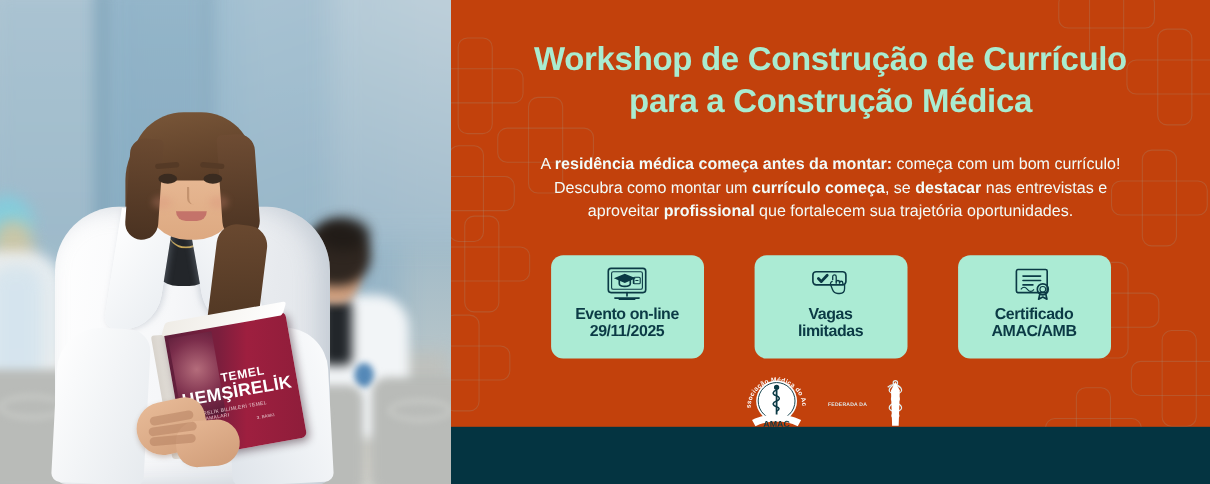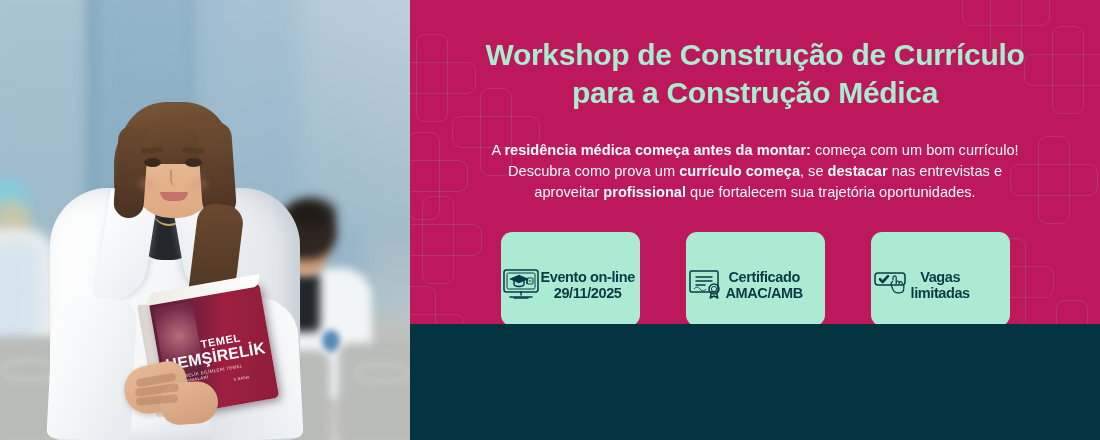--- a/index.html
+++ b/index.html
@@ -205,22 +205,22 @@
     transform: rotate(-3deg);}
   .btn-dot { position:absolute; width:6px; height:6px; border-radius:50%;
     background:#e3e7ec; box-shadow:0 0 0 1px rgba(160,172,186,.5);}
   .bd1 { left:124px; top:250px; } .bd2 { left:124px; top:286px; }
   .bd3 { left:126px; top:322px; }
 
   
   .content {
     position: relative;
     flex: 1 1 auto;
-    height: 324px;
-    background: #be185d;
+    height: 388px;
+    background: #c2410c;
     overflow: hidden;
   }
   .crosses { position:absolute; inset:0; pointer-events:none; }
   .cross {
     position: absolute;
     width: 86px; height: 86px;
     opacity: .55;
   }
   .cross::before, .cross::after {
     content:""; position:absolute; border:1px solid rgba(146,196,196,.30);
@@ -250,22 +250,22 @@
   .subhead b { font-weight: 700; }
 
   .cards {
     position: absolute; top: 232px; left: 0; right: 0;
     display: flex; justify-content: center; gap: 46px;
   }
   .card {
     width: 139px; height: 94px;
     background: #abebd4;
     border-radius: 11px;
-    display: flex; flex-direction: row;
-    align-items: center; justify-content: flex-start;
+    display: flex; flex-direction: column;
+    justify-content: flex-start;
     padding-top: 9px;
     color: #0c3b44;
   }
   .card-icon { height: 34px; display:flex; align-items:center; justify-content:center; }
   .card-label {
     margin-top: 4px;
     font-size: 14.5px; font-weight: 700; line-height: 1.04;
     text-align: center; letter-spacing: -0.4px;
     color: #0b3a45;
   }
@@ -399,21 +399,21 @@
       <div class="cross" style="left:540px; top:352px;"></div>
     </div>
 
     <div class="headline">
       <div>Workshop de Construção de Currículo</div>
       <div>para a Construção Médica</div>
     </div>
 
     <div class="subhead">
       <span>A </span><b>residência médica começa antes da montar:</b><span> começa com um bom currículo!</span><br>
-      <span>Descubra como prova um </span><b>currículo começa</b><span>, se </span><b>destacar</b><span> nas entrevistas e</span><br>
+      <span>Descubra como montar um </span><b>currículo começa</b><span>, se </span><b>destacar</b><span> nas entrevistas e</span><br>
       <span>aproveitar </span><b>profissional</b><span> que fortalecem sua trajetória oportunidades.</span>
     </div>
 
     <div class="cards">
 
       <div class="card">
         <div class="card-icon">
           <svg width="40" height="32" viewBox="0 0 40 32" fill="none" stroke="#0b3a45" stroke-width="1.5">
             <rect x="3" y="2" width="34" height="22" rx="2.5"></rect>
             <rect x="6" y="5" width="28" height="16" rx="1.5" stroke-width="1"></rect>
@@ -428,48 +428,48 @@
         </div>
         <div class="card-label">
           <span>Evento on-line</span>
           <span>29/11/2025</span>
         </div>
       </div>
 
       <div class="card">
         <div class="card-icon">
           <svg width="40" height="32" viewBox="0 0 40 32" fill="none" stroke="#0b3a45" stroke-width="1.5">
+            <rect x="4" y="5" width="30" height="12" rx="3"></rect>
+            <path d="M9 11.2l2.6 2.8L17 8.2" stroke-width="2.6" stroke-linecap="round" stroke-linejoin="round"></path>
+            <path d="M22 12.5v-3a1.6 1.6 0 013.2 0v6.5" stroke-width="1.2"></path>
+            <path d="M25.2 14.5a1.5 1.5 0 013 0v1.5" stroke-width="1.2"></path>
+            <path d="M28.2 15.2a1.5 1.5 0 013 0v1.4" stroke-width="1.2"></path>
+            <path d="M22 13.6c-1.6.4-2.4 1.8-1.8 3.4l1.6 4.2c.9 2.3 2.6 3.6 5 3.6h1.6c2.6 0 4.4-1.9 4.4-4.6v-3.6" stroke-width="1.2"></path>
+          </svg>
+        </div>
+        <div class="card-label">
+          <span>Vagas</span>
+          <span>limitadas</span>
+        </div>
+      </div>
+
+      <div class="card">
+        <div class="card-icon">
+          <svg width="40" height="32" viewBox="0 0 40 32" fill="none" stroke="#0b3a45" stroke-width="1.5">
             <rect x="4" y="3" width="28" height="21" rx="1.5"></rect>
             <path d="M10 9h16M10 13h16M10 17h9" stroke-linecap="round"></path>
             <path d="M8 21c2-2.5 4-2.5 6 0s4 2.5 6 0" stroke-width="1"></path>
             <circle cx="28" cy="21" r="5"></circle>
             <circle cx="28" cy="21" r="2.6" stroke-width="1"></circle>
             <path d="M25.4 25l-1.2 5 3.8-2 3.8 2-1.2-5" stroke-linejoin="round"></path>
           </svg>
         </div>
         <div class="card-label">
           <span>Certificado</span>
           <span>AMAC/AMB</span>
-        </div>
-      </div>
-
-      <div class="card">
-        <div class="card-icon">
-          <svg width="40" height="32" viewBox="0 0 40 32" fill="none" stroke="#0b3a45" stroke-width="1.5">
-            <rect x="4" y="5" width="30" height="12" rx="3"></rect>
-            <path d="M9 11.2l2.6 2.8L17 8.2" stroke-width="2.6" stroke-linecap="round" stroke-linejoin="round"></path>
-            <path d="M22 12.5v-3a1.6 1.6 0 013.2 0v6.5" stroke-width="1.2"></path>
-            <path d="M25.2 14.5a1.5 1.5 0 013 0v1.5" stroke-width="1.2"></path>
-            <path d="M28.2 15.2a1.5 1.5 0 013 0v1.4" stroke-width="1.2"></path>
-            <path d="M22 13.6c-1.6.4-2.4 1.8-1.8 3.4l1.6 4.2c.9 2.3 2.6 3.6 5 3.6h1.6c2.6 0 4.4-1.9 4.4-4.6v-3.6" stroke-width="1.2"></path>
-          </svg>
-        </div>
-        <div class="card-label">
-          <span>Vagas</span>
-          <span>limitadas</span>
         </div>
       </div>
     </div>
 
     <div class="logos">
 
       <div class="amac">
         <svg width="62" height="62" viewBox="0 0 100 100">
           <defs>
             <path id="amacArc" d="M 12,56 A 38,38 0 0 1 88,56" fill="none"></path>
@@ -495,22 +495,18 @@
           <svg width="42" height="44" viewBox="0 0 42 44">
             <g stroke="#dfeef0" fill="none" stroke-width="1.1">
               <path d="M21 4c-6 3-8 7-2 9s8 6 2 8-8 6-2 8 7 5 2 7"></path>
               <path d="M21 4c6 3 8 7 2 9s-8 6-2 8 8 6 2 8-7 5-2 7"></path>
               <path d="M14 7c3-3 8-3 11 0"></path>
               <circle cx="21" cy="3" r="2"></circle>
             </g>
             <path d="M21 2 L25 10 L24 42 L18 42 L17 10 Z" fill="#ffffff"></path>
           </svg>
         </div>
-        <div class="amb-text">
-          <div class="amb-big">AMB</div>
-          <div class="amb-sub">Associação Médica Brasileira</div>
-        </div>
       </div>
     </div>
 
 
   </div>
 </div>
 
 </body></html>

